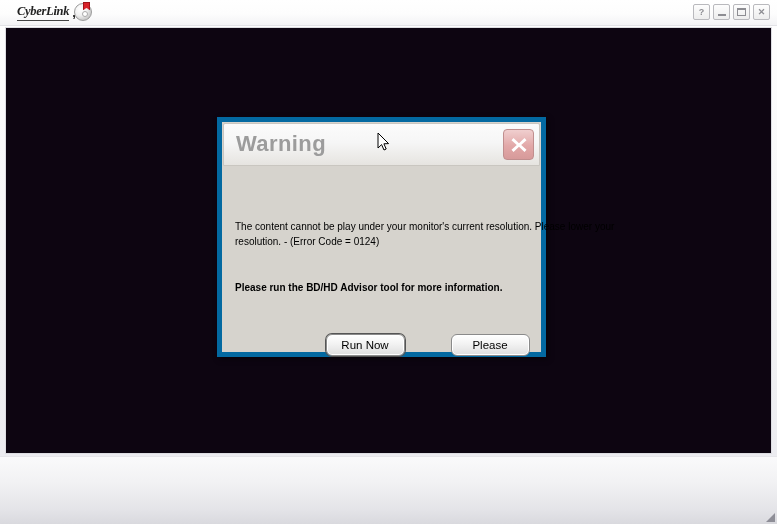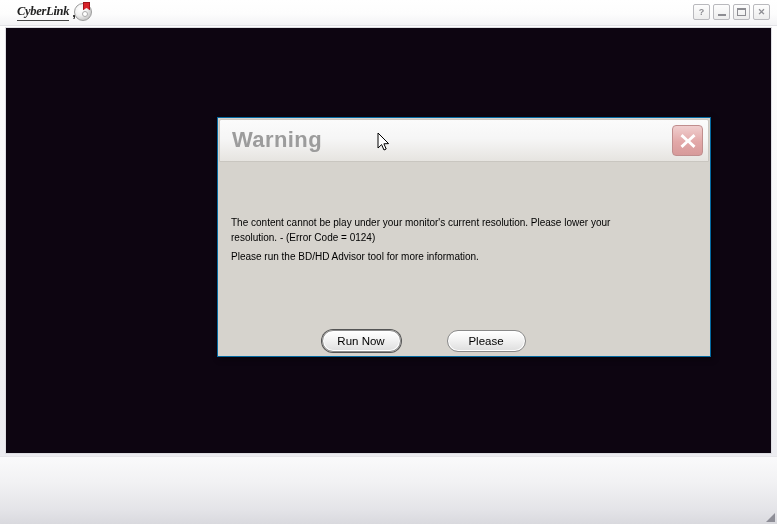--- a/index.html
+++ b/index.html
@@ -73,23 +73,23 @@
     border: 1px solid #dddde2;
   }
   .video-surface {
     position: absolute; inset: 0;
     background: #0d0511;
   }
 
   
   .dialog {
     position: absolute; left: 211px; top: 89px;
-    width: 494px; height: 240px;
+    width: 329px; height: 240px;
     background: #d6d3cd;
-    border: 1px solid #0369a1;
+    border: 5px solid #0369a1;
     box-shadow: 2px 2px 6px rgba(0,0,0,.45);
   }
   .dlg-titlebar {
     position: relative;
     height: 43px; margin: 1px 1px 0 1px;
     background: linear-gradient(#fbfbfb 0%, #f6f6f6 45%, #e6e4e0 100%);
     border: 1px solid #c9c6c0;
     border-radius: 2px 2px 0 0;
   }
   .dlg-title {
@@ -111,31 +111,31 @@
   .dlg-body {
     position: absolute; left: 2px; top: 46px;
     width: 405px; height: 246px;
   }
   .dlg-msg {
     position: absolute; left: 11px; top: 51px;
     width: 386px;
     font-size: 10px; color: #000;
     line-height: 15px;
   }
-  .dlg-msg .p2 { margin-top: 4px; }
+  .dlg-msg .p2 { margin-top: 31px; font-weight: bold; }
 
   .dlg-buttons {
     position: absolute; left: 0; top: 212px; width: 411px;
     display: flex; justify-content: center; gap: 46px;
   }
   .dlg-btn {
     width: 79px; height: 22px;
     background: linear-gradient(#ffffff 0%, #f4f4f4 40%, #dedede 100%);
     border: 1px solid #8a8a8a;
-    border-radius: 11px;
+    border-radius: 6px;
     font-family: "Liberation Sans", sans-serif;
     font-size: 11.5px; color: #000;
     display: flex; align-items: center; justify-content: center;
     box-shadow: inset 0 0 0 1px #ffffff;
   }
   .dlg-btn.primary { box-shadow: inset 0 0 0 1px #ffffff, 0 0 0 1px #555; }
 
   .cursor {
     position: absolute; left: 371px; top: 104px;
     width: 14px; height: 20px; pointer-events: none;

